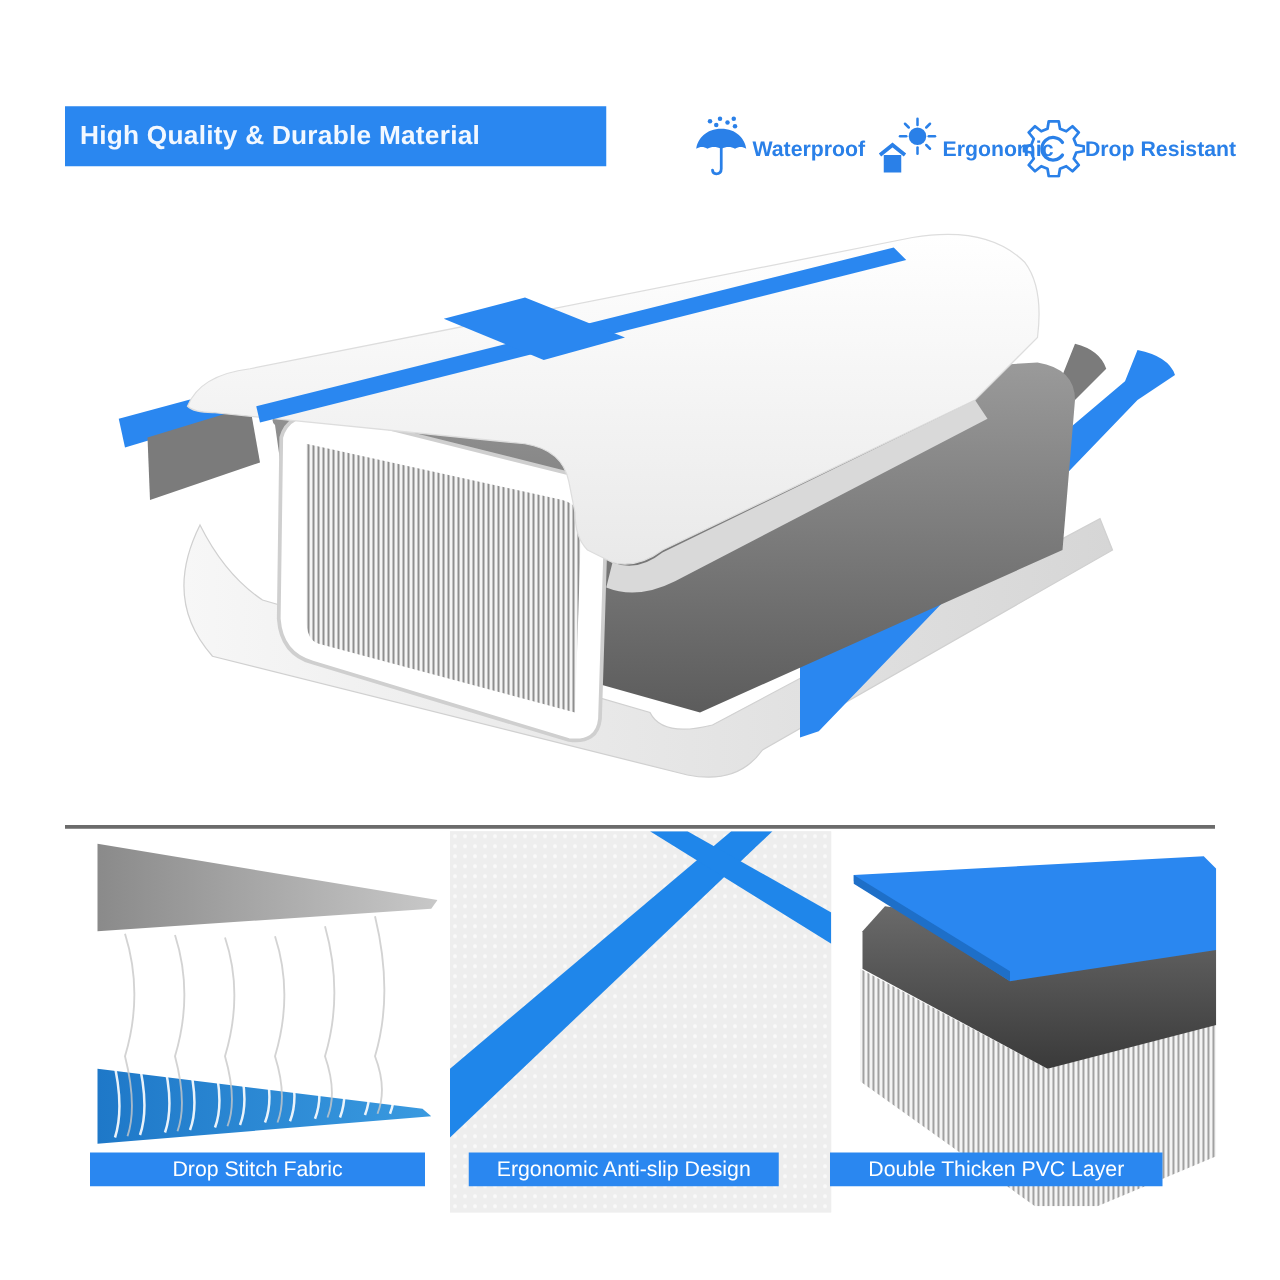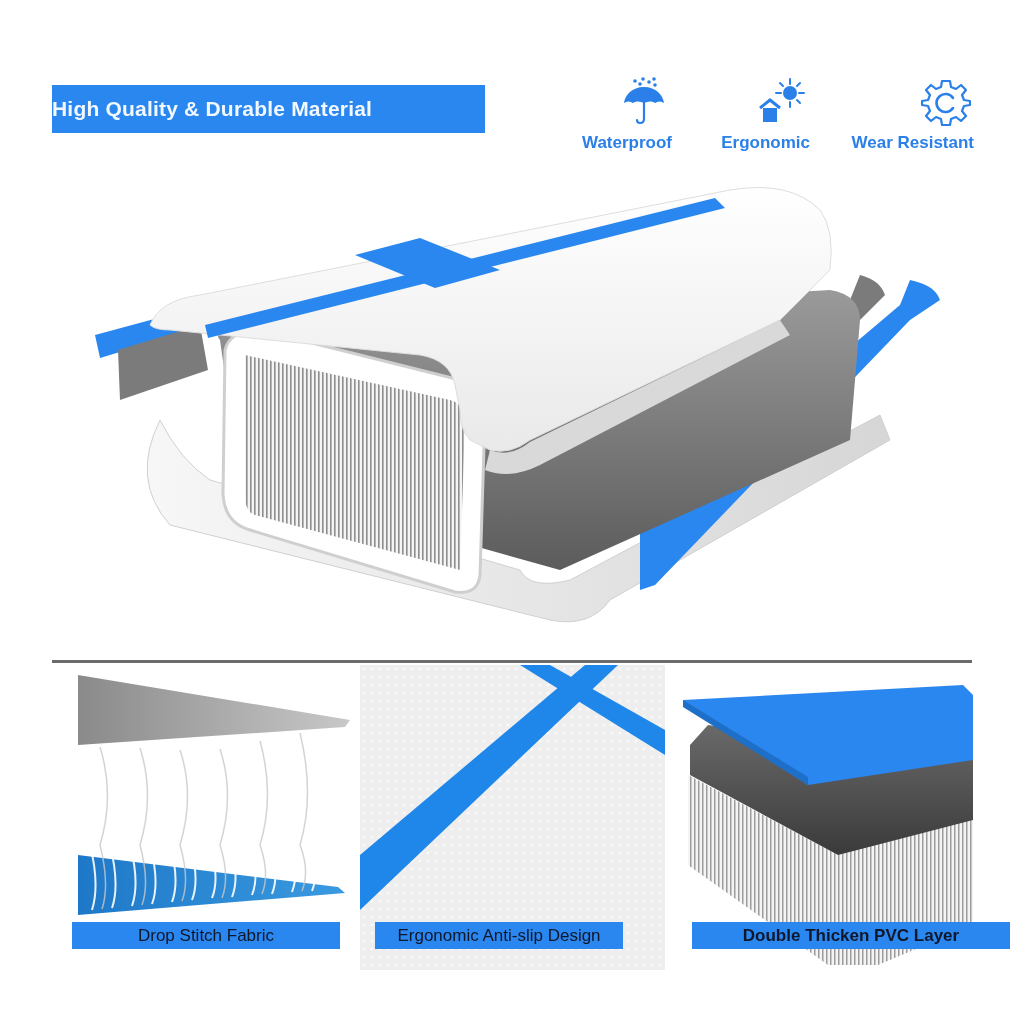--- a/index.html
+++ b/index.html
@@ -1,49 +1,49 @@
 <!DOCTYPE html>
 <html><head>
 <meta charset="utf-8">
 <style>
   * { box-sizing: border-box; margin: 0; padding: 0; }
   html, body { width: 1024px; height: 1024px; background: #ffffff; overflow: hidden; }
   body { position: relative; font-family: "Liberation Sans", sans-serif; }
 
   .header-banner {
     position: absolute; left: 52px; top: 85px; width: 433px; height: 48px;
-    background: #2a87f0; display: flex; align-items: center; 
+    background: #2a87f0; display: flex; align-items: center; padding-left: 12px;
   }
   .header-banner span { color: #f2f8ff; font-weight: bold; font-size: 21px; letter-spacing: 0.2px; }
 
-  .feature { position: absolute; top: 75px; display: flex; flex-direction: column; align-items: flex-end; }
+  .feature { position: absolute; top: 91px; display: flex; flex-direction: row; align-items: center; }
   .feature .icon { width: 56px; height: 52px; display: flex; align-items: center; justify-content: center; }
   .feature .label { margin-top: 6px; color: #2a80e8; font-weight: bold; font-size: 17px; white-space: nowrap; }
   .f1 { left: 552px; width: 120px; }
   .f2 { left: 698px; width: 112px; }
   .f3 { left: 818px; width: 156px; }
 
   .main-illustration { position: absolute; left: 90px; top: 180px; width: 880px; height: 450px; }
 
   .divider { position: absolute; left: 52px; top: 660px; width: 920px; height: 3px; background: #6b6b6b; }
 
   .panel { position: absolute; top: 665px; }
   .p1 { left: 70px; width: 280px; height: 285px; }
   .p2 { left: 360px; width: 305px; height: 305px; background: #eeeeee; }
   .p3 { left: 678px; width: 295px; height: 300px; }
   .panel svg { position: absolute; left: 0; top: 0; }
 
   .caption {
     position: absolute; height: 27px; background: #2a87f0;
     display: flex; align-items: center; justify-content: center;
   }
-  .caption span { color: #0f172a; font-size: 17px; white-space: nowrap; }
+  .caption span { color: #ffffff; font-size: 17px; white-space: nowrap; }
   .c1 { left: 72px; top: 922px; width: 268px; }
   .c2 { left: 375px; top: 922px; width: 248px; }
-  .c3 { left: 692px; top: 922px; width: 318px; font-weight: bold; }
+  .c3 { left: 664px; top: 922px; width: 266px; }
 </style>
 </head>
 <body>
 
 <div class="header-banner">
   <span>High Quality &amp; Durable Material</span>
 </div>
 
 <div class="feature f1">
   <div class="icon">
@@ -83,21 +83,21 @@
   <div class="label">Ergonomic</div>
 </div>
 
 <div class="feature f3">
   <div class="icon">
     <svg width="50" height="50" viewBox="0 0 50 50">
       <path d="M21 5 L29 5 L30 11 L35 13 L40 9 L45 14 L41 19 L43 24 L49 25 L49 29 L43 30 L41 35 L45 40 L40 45 L35 41 L30 43 L29 49 L21 49 L20 43 L15 41 L10 45 L5 40 L9 35 L7 30 L1 29 L1 25 L7 24 L9 19 L5 14 L10 9 L15 13 L20 11 Z" fill="none" stroke="#2a80e8" stroke-width="2.2" stroke-linejoin="round"></path>
       <path d="M32 22 A9 9 0 1 0 32 32" fill="none" stroke="#2a80e8" stroke-width="2.6" stroke-linecap="round"></path>
     </svg>
   </div>
-  <div class="label">Wear Resistant</div>
+  <div class="label">Drop Resistant</div>
 </div>
 
 <div class="main-illustration">
   <svg width="880" height="450" viewBox="0 0 880 450">
     <defs>
       <linearGradient id="topShade" x1="0" y1="0" x2="0" y2="1">
         <stop offset="0" stop-color="#ffffff"></stop>
           <stop offset="1" stop-color="#e9e9e9"></stop>
       </linearGradient>
       <linearGradient id="sideShade" x1="0" y1="0" x2="1" y2="0">

